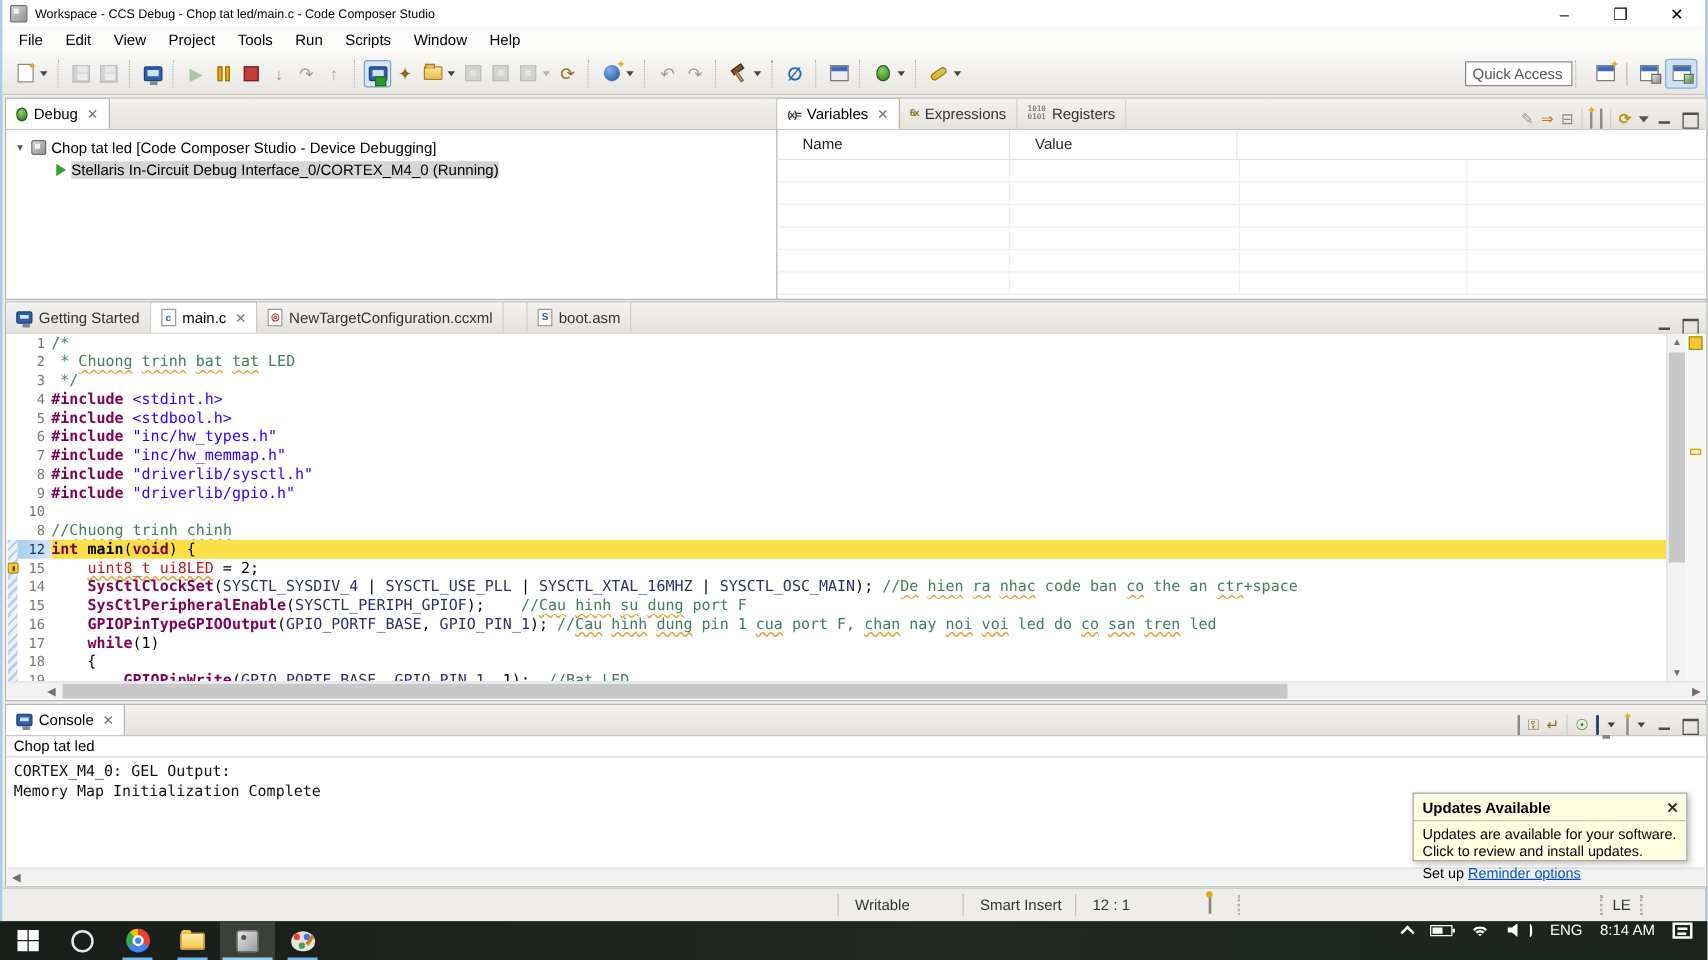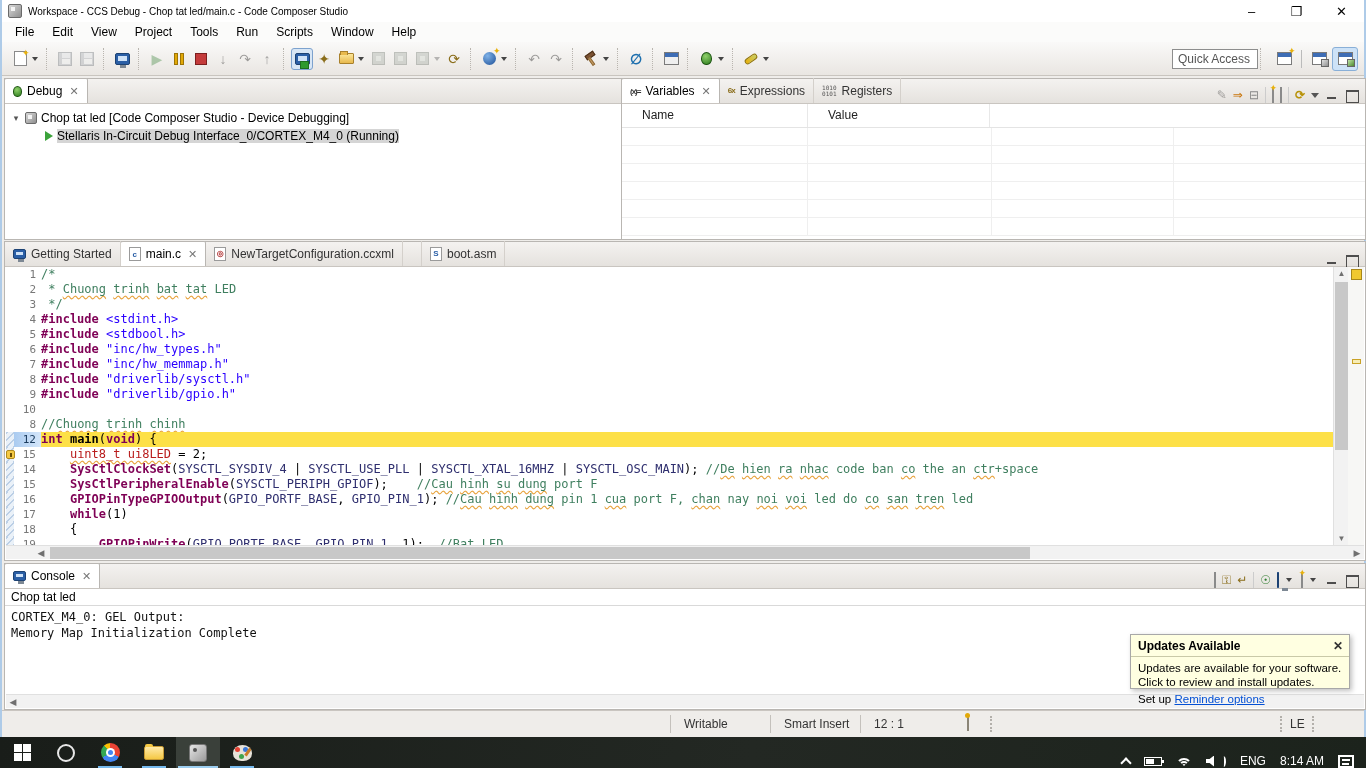--- a/index.html
+++ b/index.html
@@ -123,21 +123,21 @@
   .ic-pin-editor{width:15px;height:12px;background:#d9d3c9;border:1px solid #8b8577;position:relative}
   .ic-pin-editor:before{content:"";position:absolute;right:-2px;top:-3px;width:5px;height:5px;background:#E2A908;border-radius:50%}
   
   #updates{position:absolute;left:1128px;top:634px;width:220px;height:55px;background:#FFFFE1;border:1px solid #A8A8A8;box-shadow:2px 2px 5px rgba(0,0,0,.25);z-index:50}
   #updates .uphead{display:flex;align-items:center;font-weight:bold;padding:4px 6px 3px 7px;border-bottom:1px solid #C9C9A8}
   #updates .upx{margin-left:auto;font-size:12px;color:#333}
   #updates .upbody{padding:4px 7px 0 7px;font-size:11.5px;line-height:14px}
   #updates .upsetup{padding:4px 7px;font-size:11.5px}
   #updates a{color:#0450D4;text-decoration:underline}
   
-  #taskbar{position:absolute;left:0;top:737px;width:1366px;height:31px;background:linear-gradient(100deg,#191d19,#232823 55%,#1c231c);display:flex;align-items:flex-end;color:#fff}
+  #taskbar{position:absolute;left:0;top:737px;width:1366px;height:31px;background:linear-gradient(100deg,#191d19,#232823 55%,#1c231c);display:flex;align-items:flex-start;color:#fff}
   .tb-btn{width:44px;height:31px;display:flex;align-items:center;justify-content:center;position:relative}
   .tb-btn.open:after{content:"";position:absolute;bottom:0;left:10px;right:10px;height:2px;background:#76B9ED}
   .tb-btn.activeapp{background:#3A403A}
   .tb-btn.activeapp:after{left:2px;right:2px;background:#9CCEF0}
   .winlogo{display:grid;grid-template-columns:8px 8px;grid-template-rows:8px 8px;gap:1px}
   .winlogo span{background:#fff}
   .cortana{width:18px;height:18px;border:2px solid #e8e8e8;border-radius:50%}
   .chrome{width:19px;height:19px;border-radius:50%;background:conic-gradient(#EA4335 0 33%,#4285F4 33% 66%,#34A853 66% 88%,#FBBC05 88%);position:relative}
   .chrome:before{content:"";position:absolute;left:5px;top:5px;width:9px;height:9px;background:#fff;border-radius:50%}
   .chrome:after{content:"";position:absolute;left:7px;top:7px;width:5px;height:5px;background:#4285F4;border-radius:50%}

